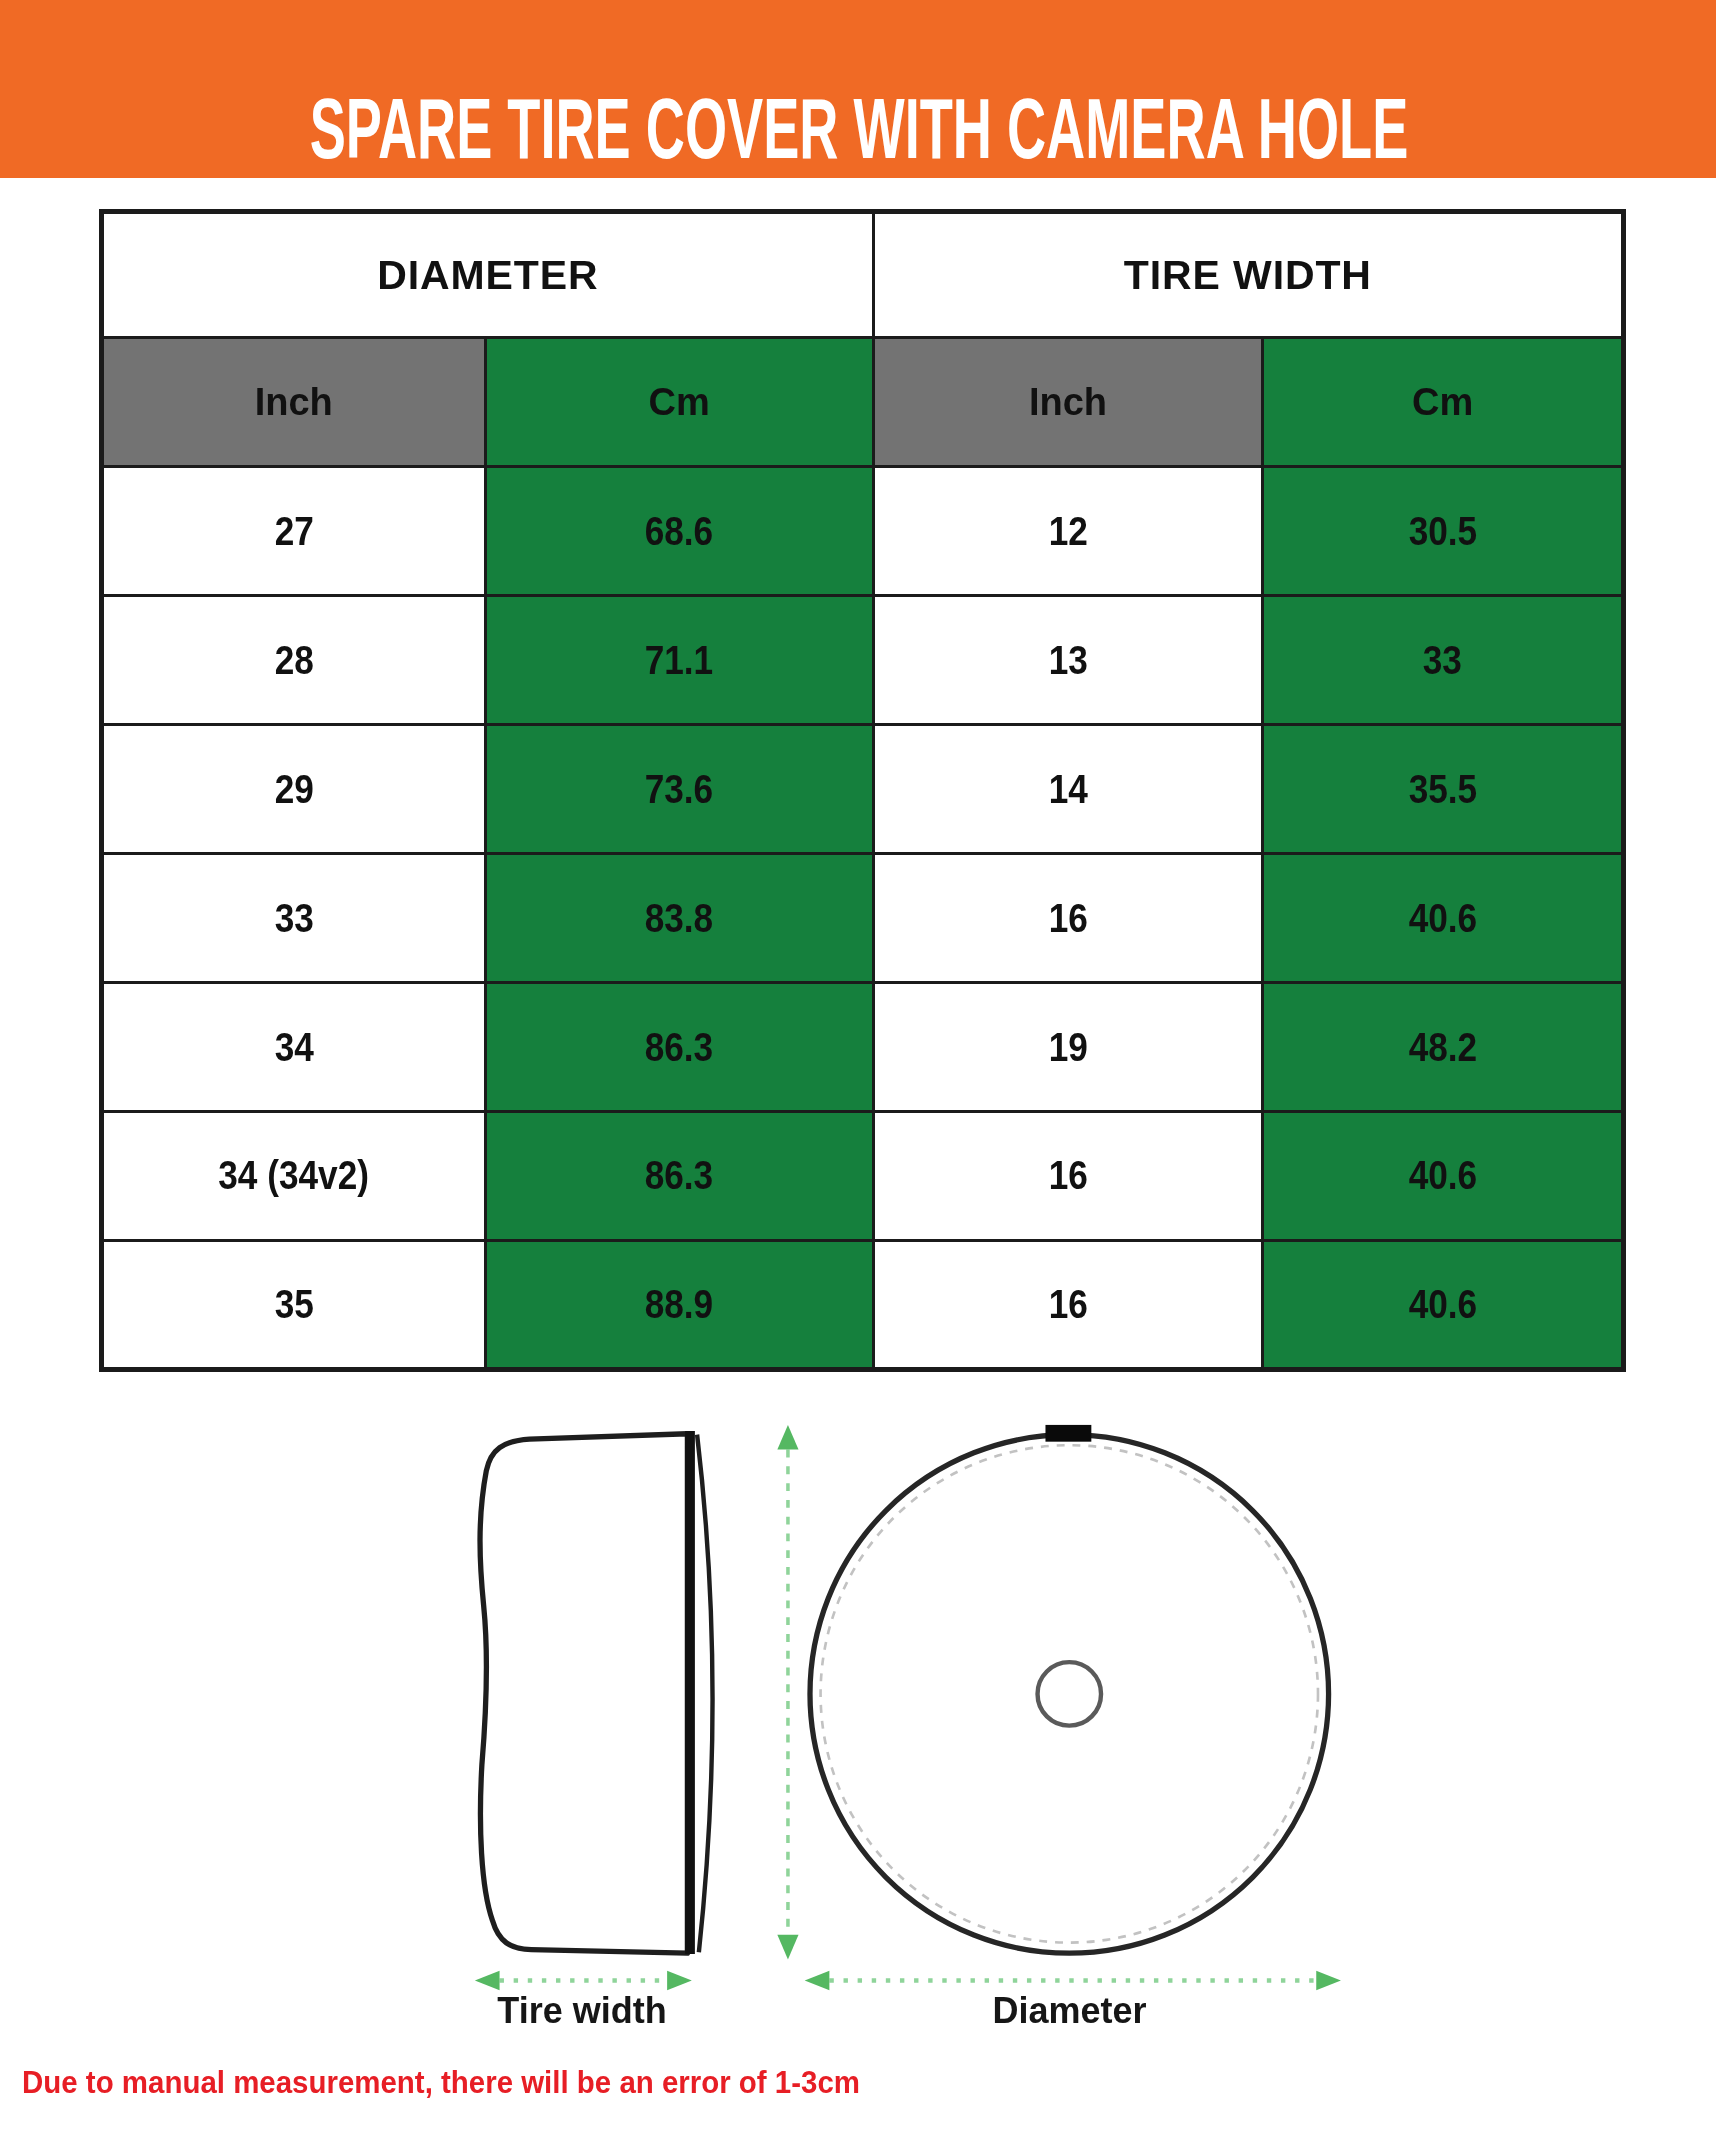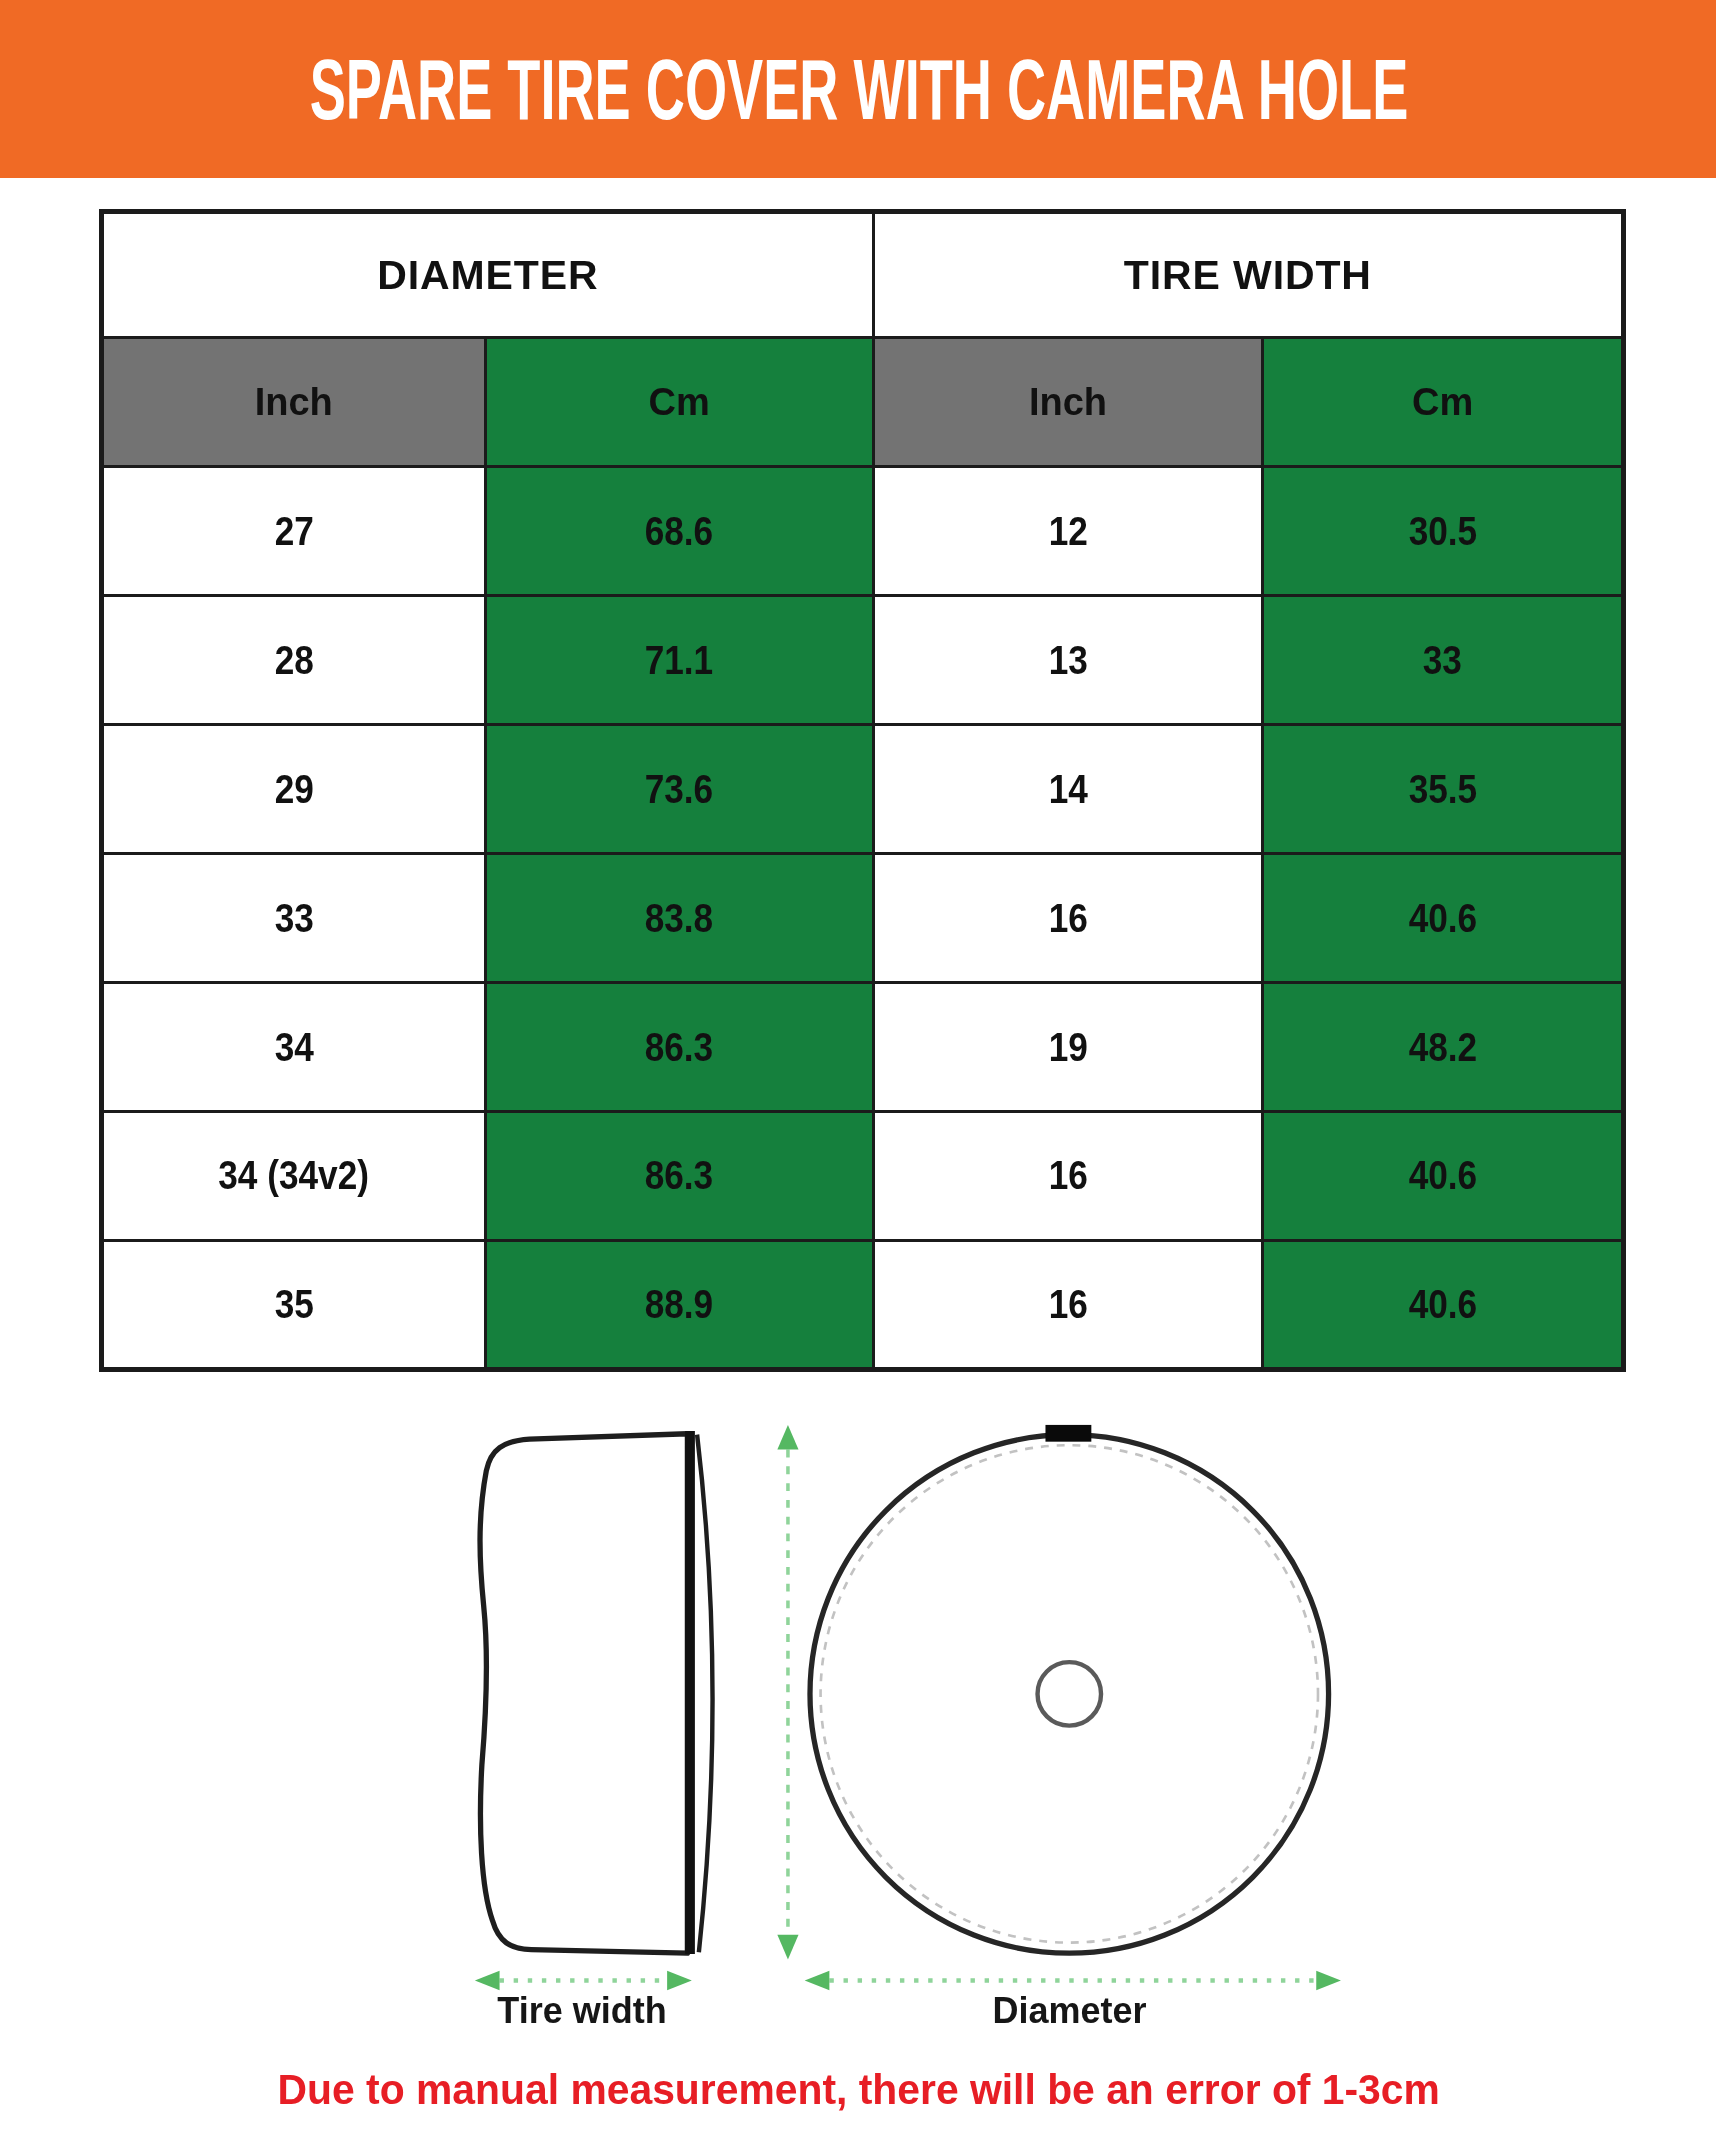--- a/index.html
+++ b/index.html
@@ -7,21 +7,21 @@
     position:relative;
     width:1717px;height:2149px;
     font-family:"Liberation Sans", sans-serif;
     overflow:hidden;
   }
 
   
   .banner{
     position:absolute;top:0;left:0;width:1717px;height:178px;
     background:#F06A25;
-    display:flex;align-items:center;justify-content:center;
+    display:flex;align-items:flex-end;justify-content:center;
   }
   .banner h1{
     margin:0;color:#ffffff;
     font-size:86px;font-weight:800;letter-spacing:0px;
     transform:scaleX(0.63);transform-origin:center;
     white-space:nowrap;
   }
 
   
   table.size{
@@ -58,22 +58,22 @@
   .diagram svg{position:absolute;top:0;left:0;}
   .dim-label{
     position:absolute;top:618px;
     font-size:36px;font-weight:700;color:#161616;
     text-align:center;white-space:nowrap;
   }
   .dim-label.tire{left:476px;width:212px;}
   .dim-label.diam{left:937px;width:265px;}
   .note{
     position:absolute;top:693px;left:0;width:1717px;
-    text-align:center;color:#E71E25;
-    font-size:43px;font-weight:700;
+    text-align:left;color:#E71E25;
+    font-size:31px;font-weight:700;
   }
   .note span{display:inline-block;transform:scaleX(0.95);transform-origin:center;white-space:nowrap;}
 </style>
 </head>
 <body>
 
 <header class="banner">
   <h1>SPARE TIRE COVER WITH CAMERA HOLE</h1>
 </header>
 

